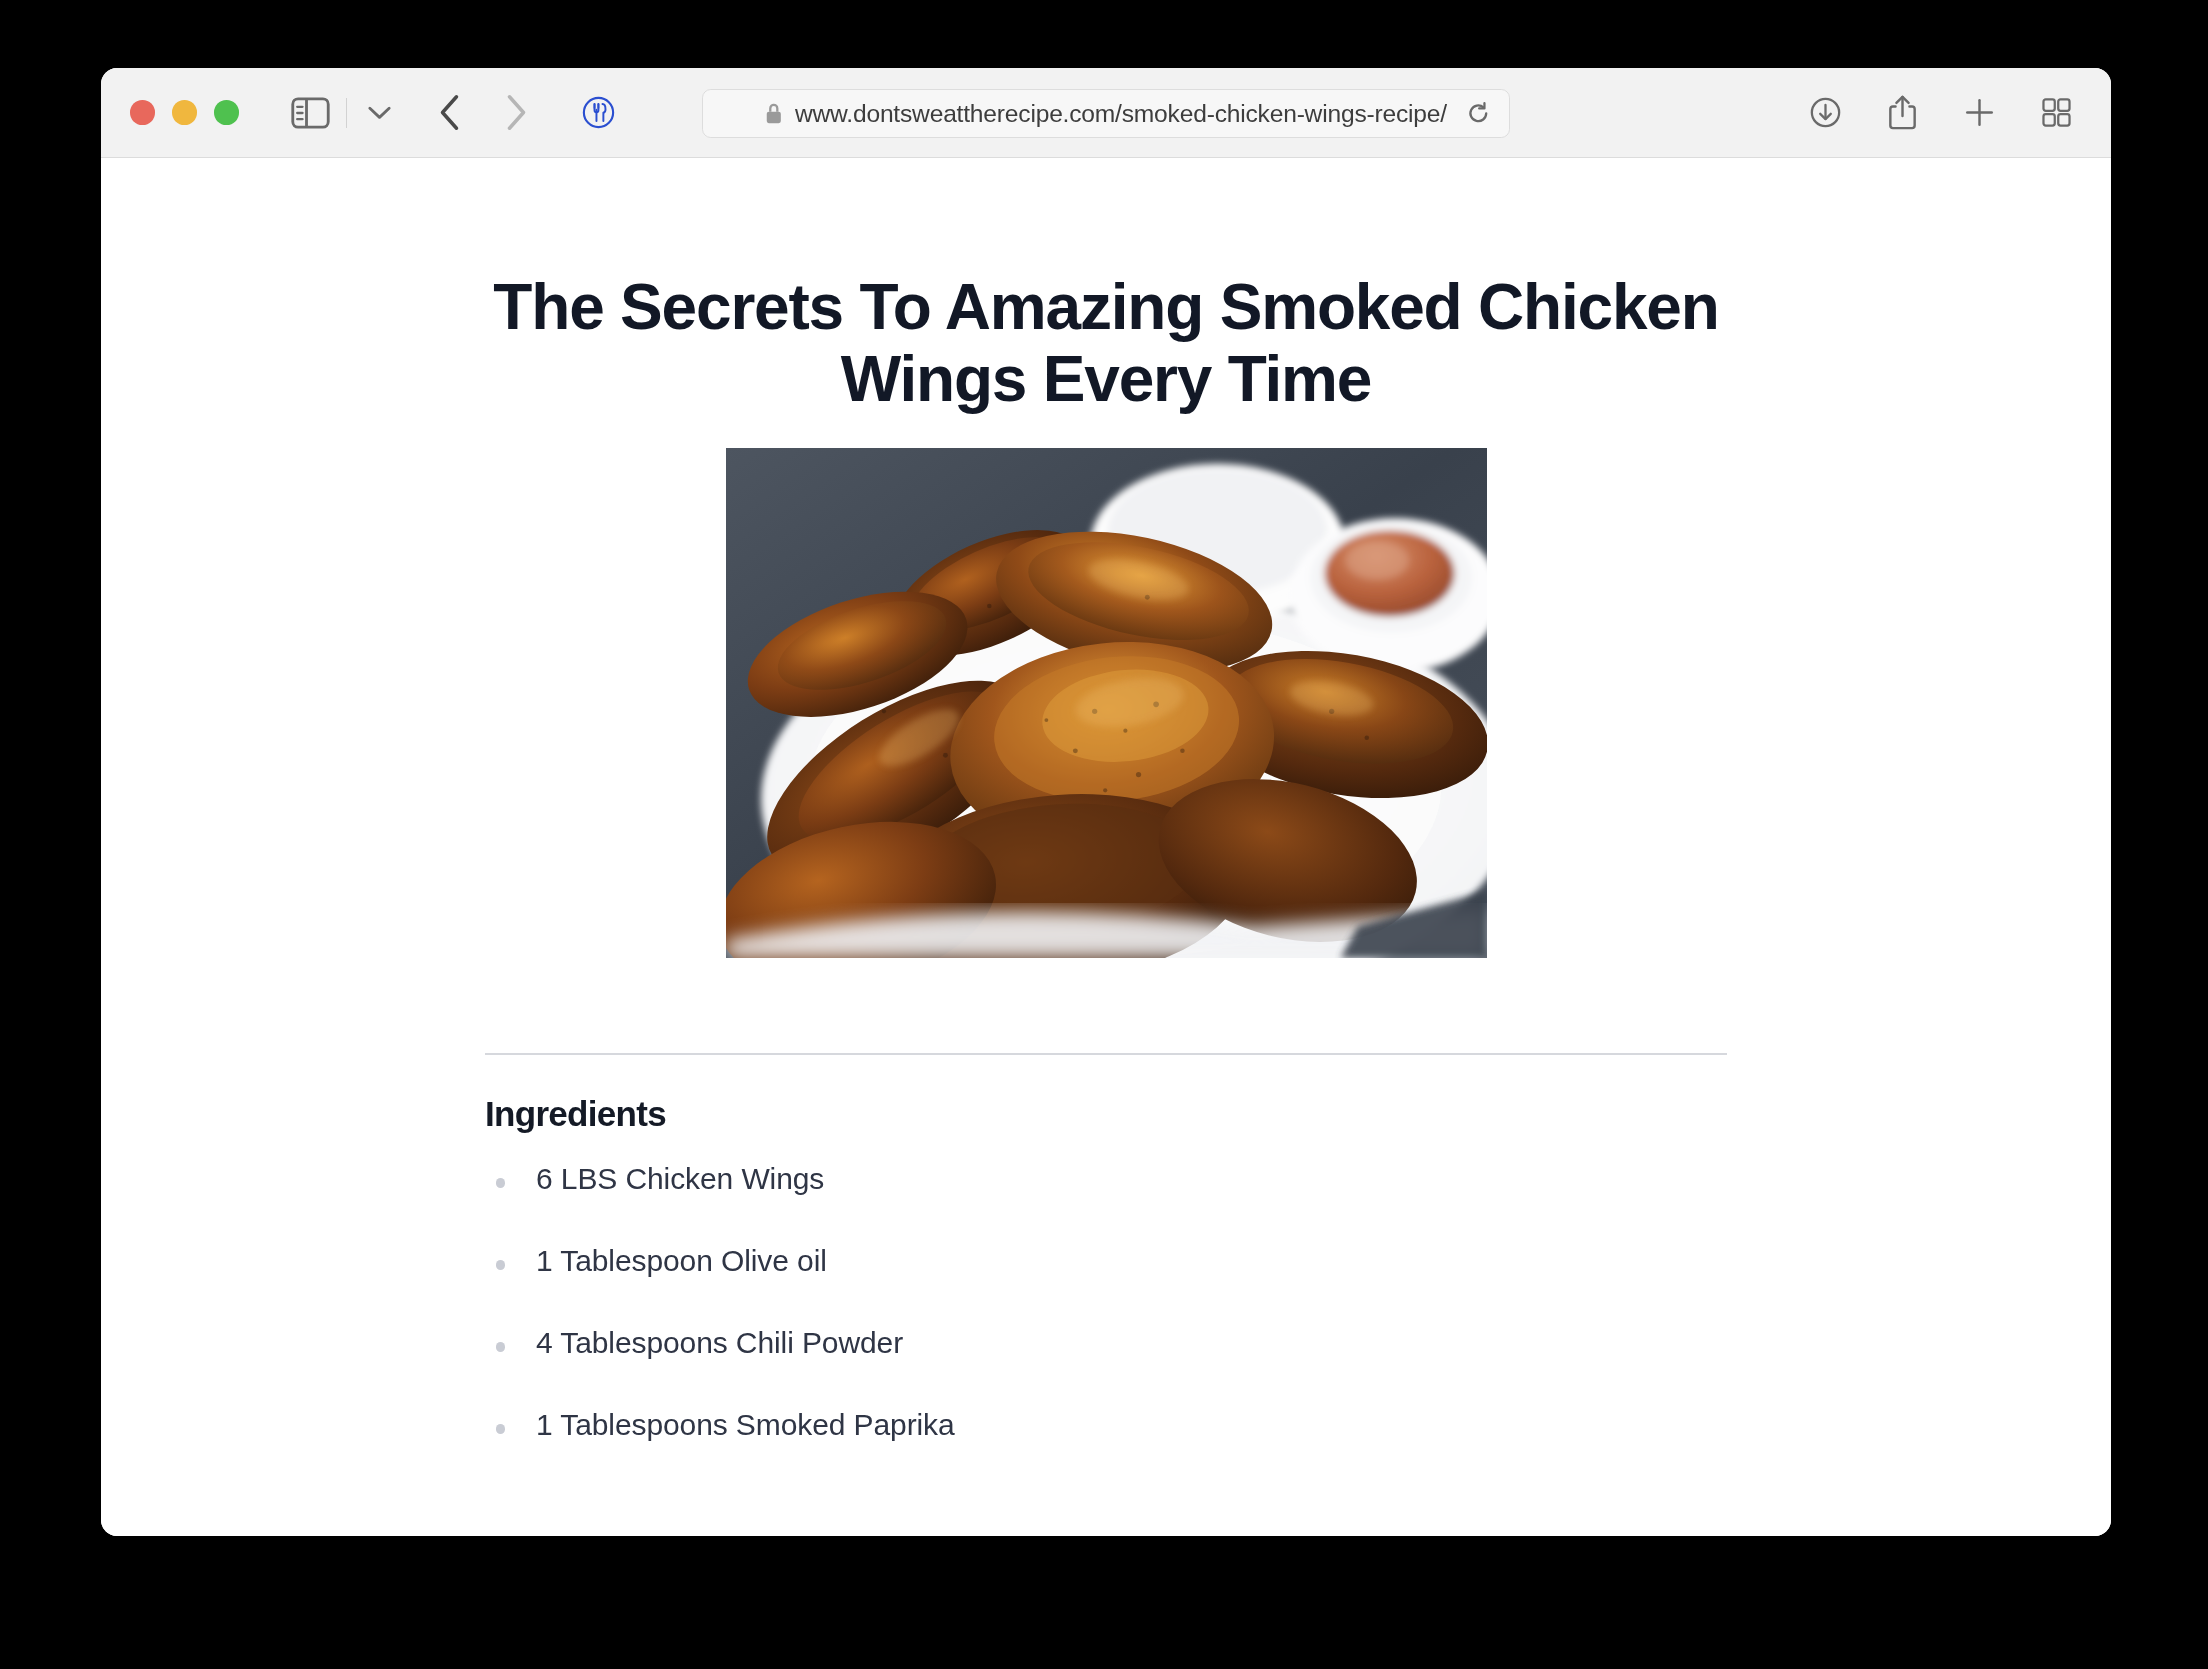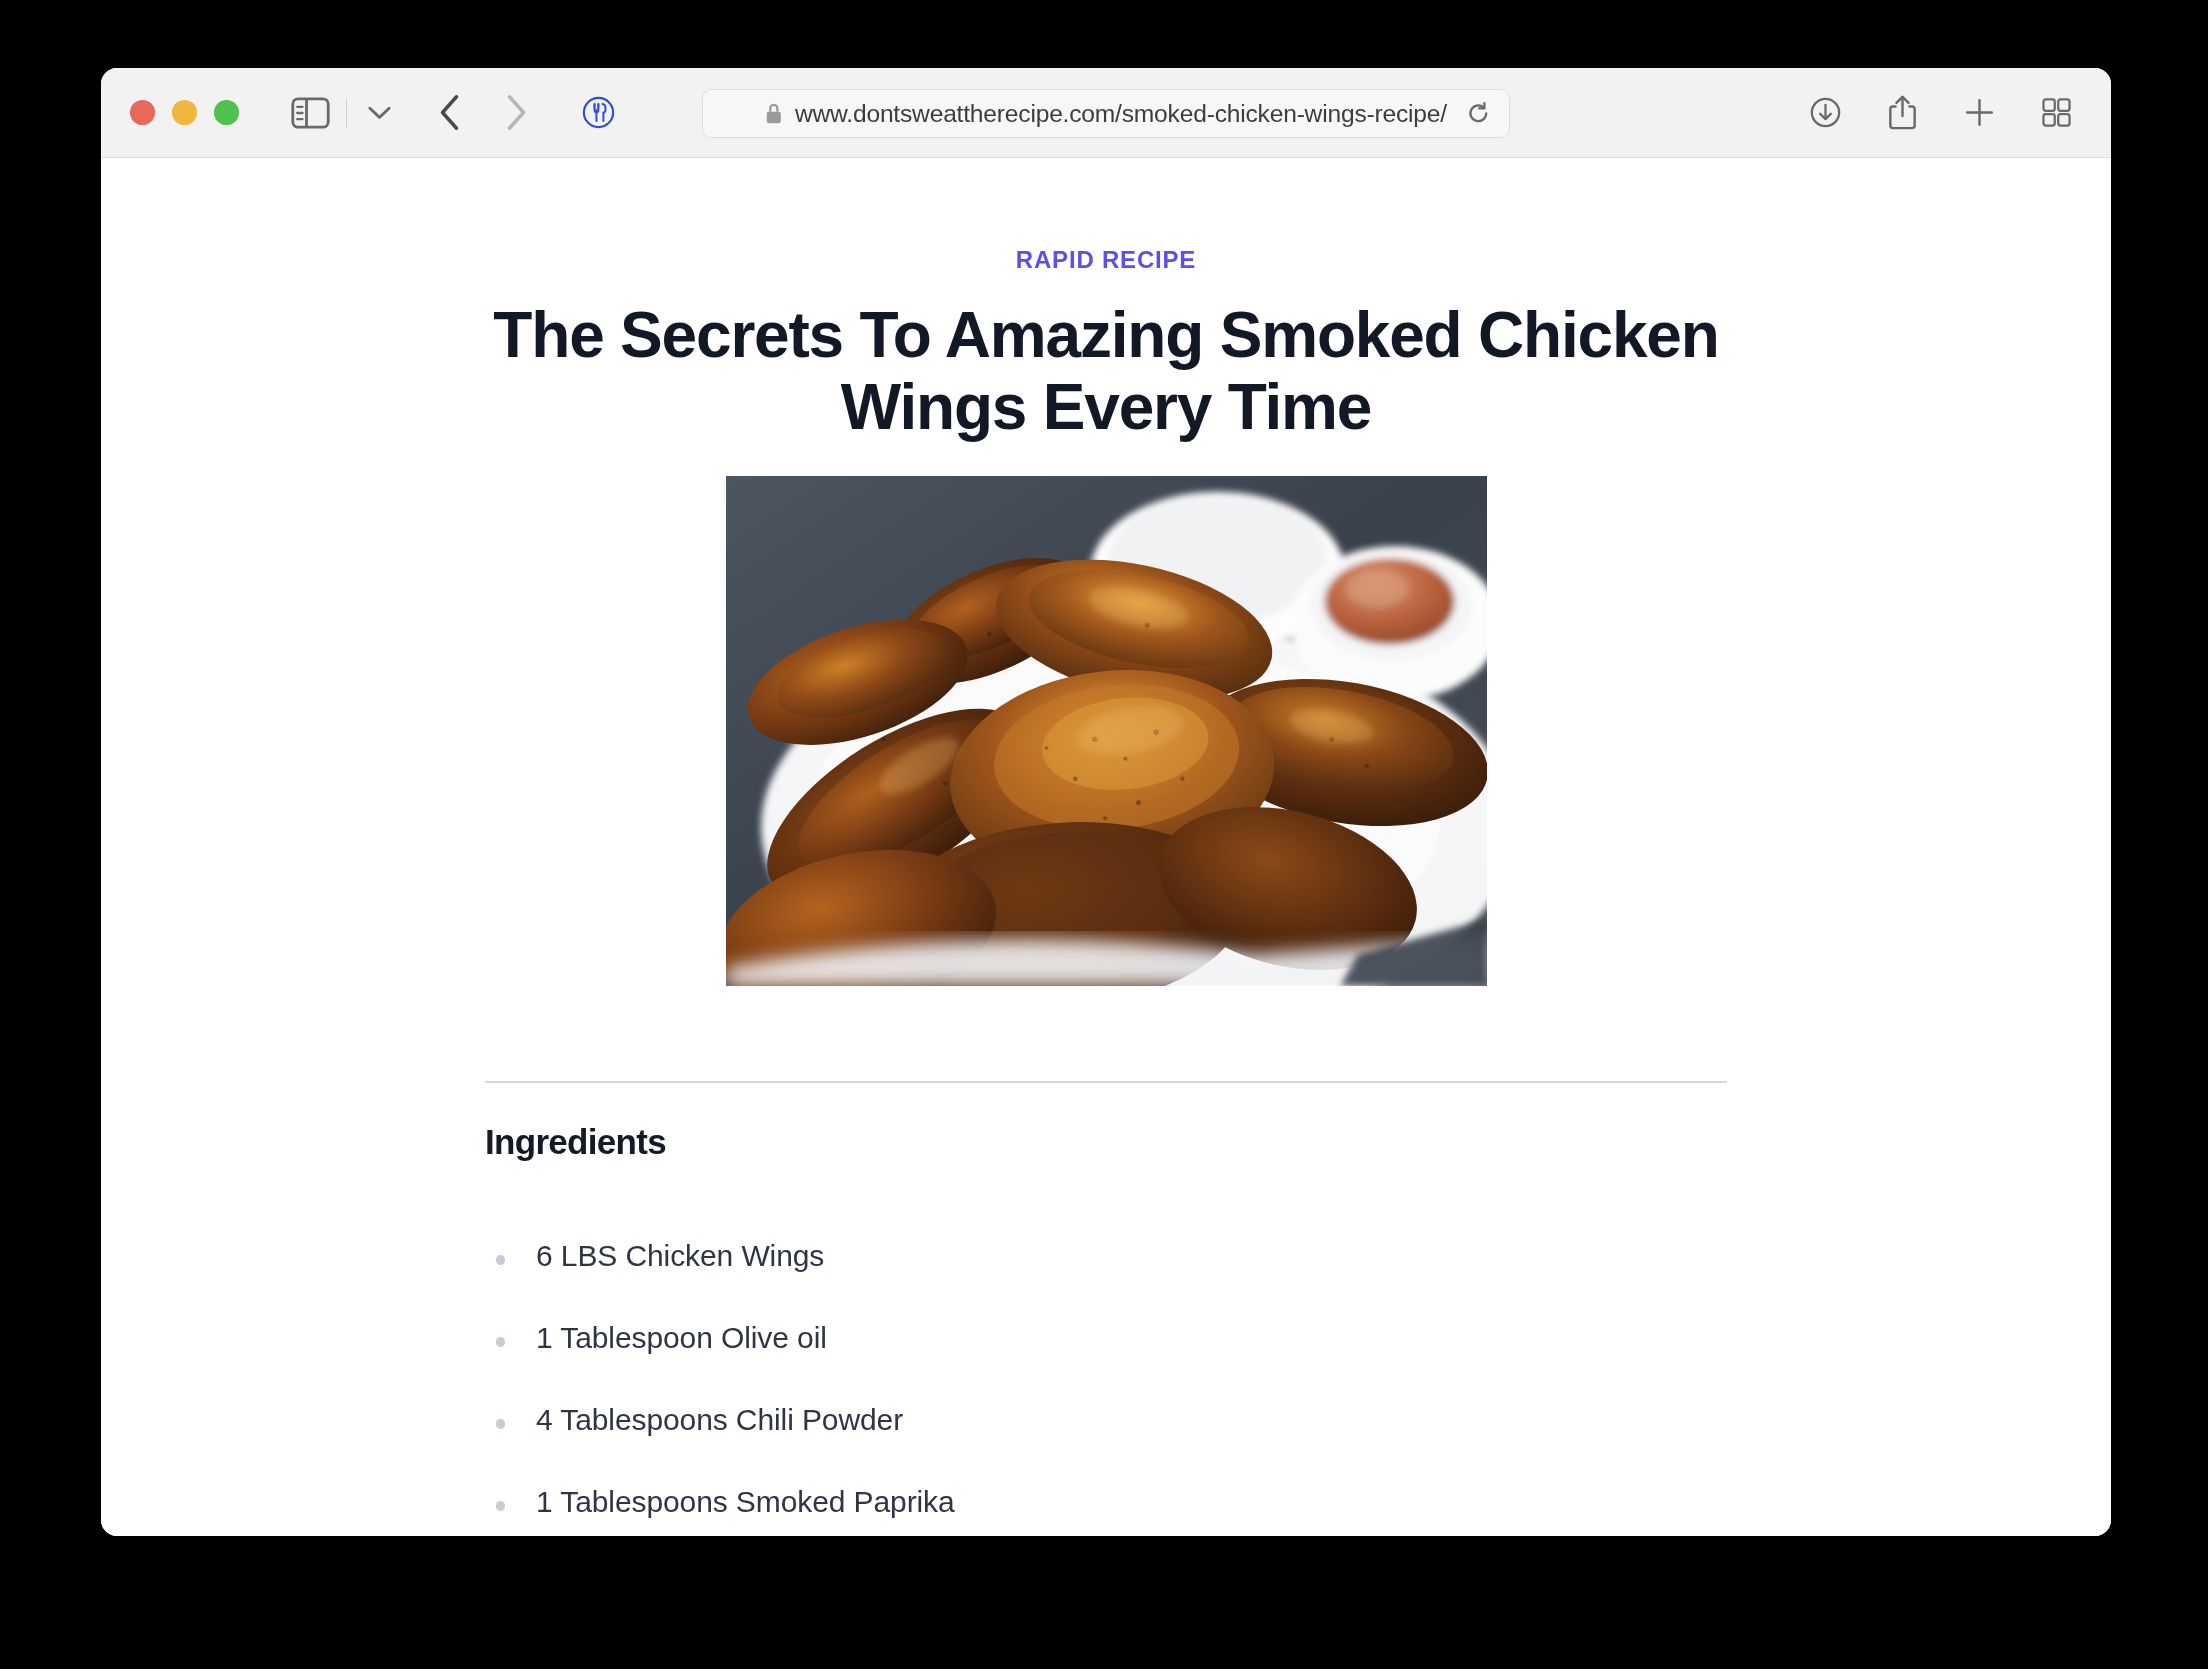--- a/index.html
+++ b/index.html
@@ -193,21 +193,21 @@
     margin: 39px auto 0;
     font-size: 35px;
     font-weight: bold;
     color: #141a26;
     letter-spacing: -0.7px;
     font-family: "Liberation Sans", sans-serif;
   }
 
   .ingredients-list {
     width: 1242px;
-    margin: 77px auto 0;
+    margin: 28px auto 0;
     list-style: none;
   }
   .ingredient-item {
     position: relative;
     padding-left: 51px;
     font-size: 30px;
     color: #2f3545;
     margin-bottom: 48px;
     font-family: "Liberation Sans", sans-serif;
     letter-spacing: -0.1px;
@@ -332,21 +332,20 @@
           <rect x="21" y="21" width="13" height="13" rx="2.6" stroke="#6a6a6a" stroke-width="2.6"></rect>
         </svg>
       </button>
 
     </div>
   </div>
 
   <div class="page">
     <div class="content">
 
-      <div class="eyebrow">RAPID RECIPE</div>
 
       <h1 class="headline">The Secrets To Amazing Smoked Chicken Wings Every Time</h1>
 
       <div class="hero-wrap">
         <svg class="hero-img" viewBox="0 0 867 581" preserveAspectRatio="xMidYMid slice">
           <defs>
             <linearGradient id="bgSlate" x1="0" y1="0" x2="1" y2="1">
               <stop offset="0%" stop-color="#4d5560"></stop>
               <stop offset="48%" stop-color="#39414c"></stop>
               <stop offset="100%" stop-color="#4a525d"></stop>

